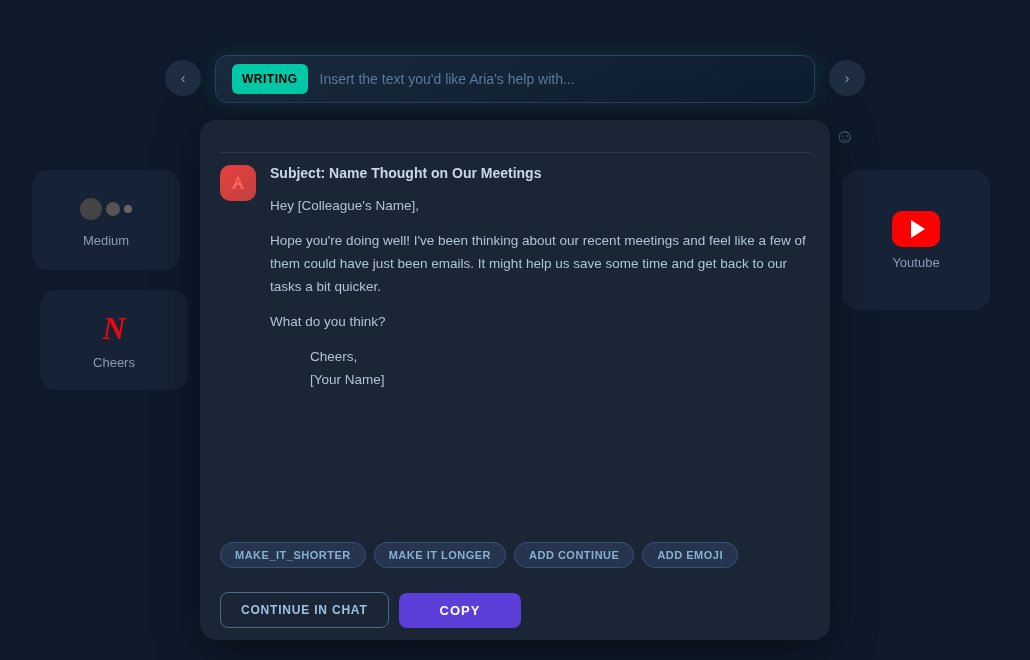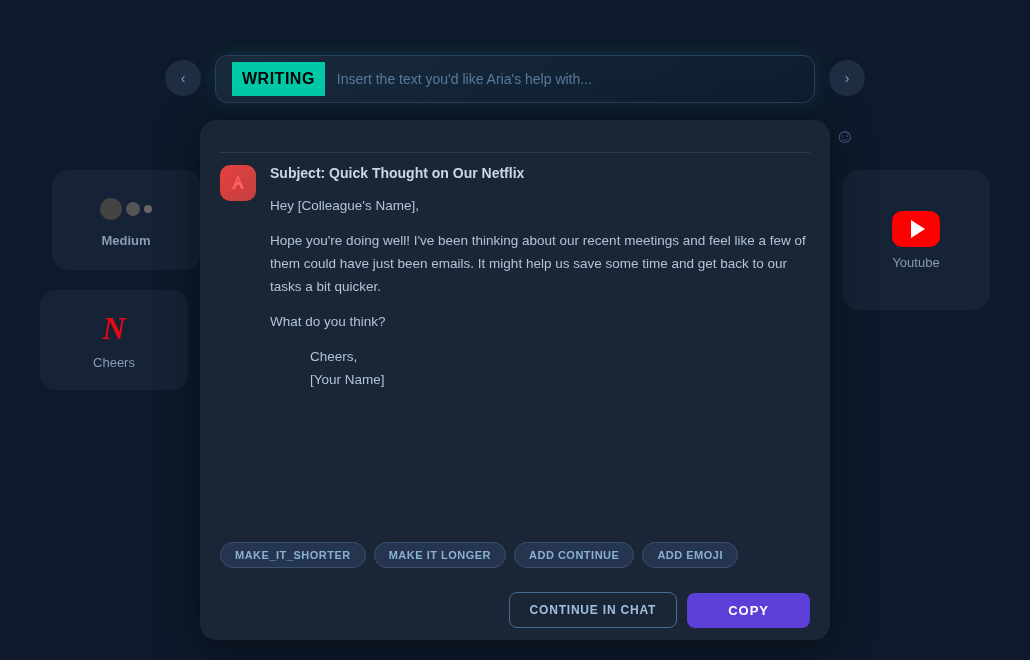--- a/index.html
+++ b/index.html
@@ -34,22 +34,22 @@
       gap: 8px;
     }
 
     .icon-card .icon-label {
       color: #8a9bb5;
       font-size: 13px;
     }
 
     
     .card-medium {
-      left: 52px; top: 170px;
-      width: 148px; height: 100px; font-weight: bold;
+      left: 32px; top: 170px;
+      width: 148px; height: 100px;
     }
     .card-netflix {
       left: 40px; top: 290px;
       width: 148px; height: 100px;
     }
 
     
     .card-youtube {
       right: 40px; top: 170px;
       width: 148px; height: 140px;
@@ -108,24 +108,24 @@
       display: flex;
       align-items: center;
       padding: 0 16px;
       gap: 12px;
       box-shadow: 0 0 20px rgba(0,180,150,0.15);
     }
 
     .writing-badge {
       background: #00c9a7;
       color: #000;
-      font-size: 16px;
+      font-size: 12px;
       font-weight: 700;
       padding: 8px 10px;
-      border-radius: 0;
+      border-radius: 6px;
       letter-spacing: 0.5px;
       flex-shrink: 0;
     }
 
     .search-placeholder {
       color: #5a7a9a;
       font-size: 14px;
     }
 
     
@@ -230,21 +230,20 @@
       padding: 6px 14px;
       border-radius: 20px;
       cursor: pointer;
       white-space: nowrap;
     }
 
     
     .chat-footer {
       padding: 12px 20px;
       display: flex;
-      justify-content: flex-end;
       gap: 10px;
       align-items: center;
     }
 
     .btn-continue {
       background: transparent;
       border: 1.5px solid #4a6a90;
       color: #a0c0e0;
       font-size: 12px;
       font-weight: 700;
@@ -344,21 +343,21 @@
 
     <div class="msg-row">
       <div class="avatar avatar-aria">
         <svg width="24" height="24" viewBox="0 0 24 24" fill="none">
 
           <path d="M12 4 L6 18 L9 18 L10.5 14 L13.5 14 L15 18 L18 18 Z" fill="#ff6060"></path>
           <path d="M11 11 L12 8 L13 11 Z" fill="#cc3030"></path>
         </svg>
       </div>
       <div class="msg-content">
-        <div class="email-subject">Subject: Quick Thought on Our Netflix</div>
+        <div class="email-subject">Subject: Name Thought on Our Meetings</div>
         <div class="email-body">
           <p>Hey [Colleague's Name],</p>
           <p>Hope you're doing well! I've been thinking about our recent meetings and feel like a few of them could have just been emails. It might help us save some time and get back to our tasks a bit quicker.</p>
           <p>What do you think?</p>
           <p>
             <span>Cheers,</span><br>
             <span>[Your Name]</span>
           </p>
         </div>
       </div>

